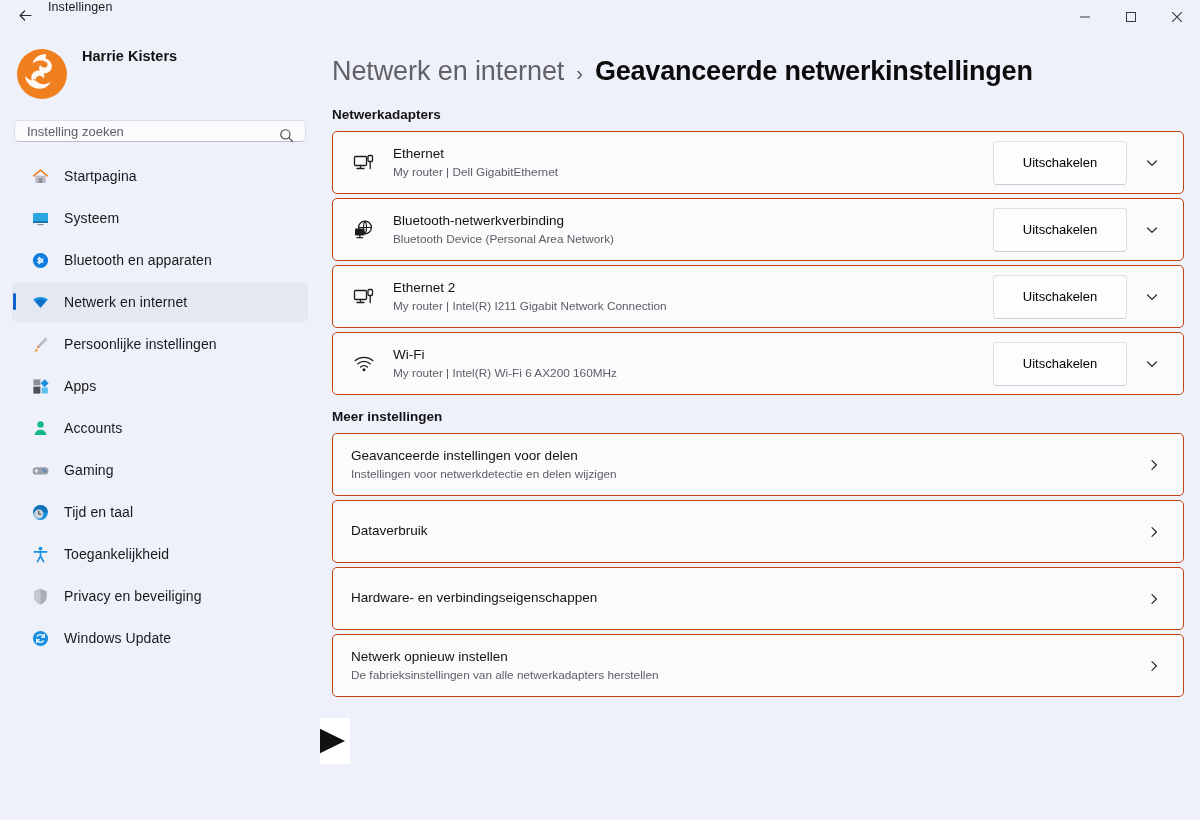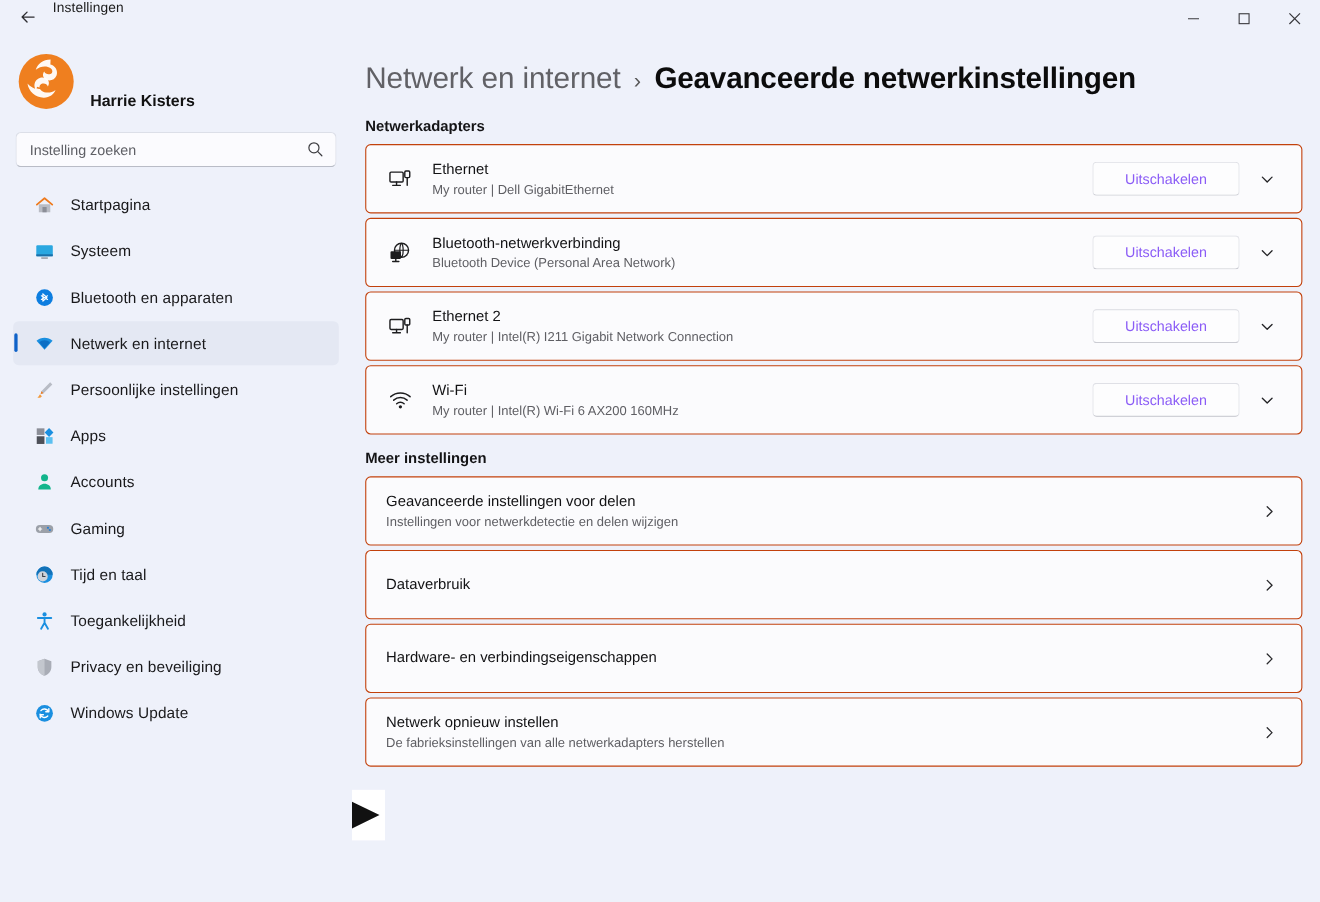--- a/index.html
+++ b/index.html
@@ -18,28 +18,28 @@
   .app-title { font-size: 12.5px; color: #1b1b1b; margin-left: 6px; letter-spacing: .1px; }
   .winctrls { position: absolute; right: 0; top: 0; height: 34px; display: flex; }
   .wc { width: 46px; height: 34px; display: flex; align-items: center; justify-content: center; color: #3a3a3a; }
   .wc svg { display: block; }
 
   
   .body { flex: 1; display: flex; min-height: 0; }
 
   
   .sidebar { width: 320px; flex: 0 0 320px; display: flex; flex-direction: column; padding: 0; }
-  .account { display: flex; align-items: flex-end; gap: 14px; padding: 14px 0 10px 16px; }
+  .account { display: flex; align-items: flex-start; gap: 14px; padding: 14px 0 10px 16px; }
   .avatar { width: 52px; height: 52px; border-radius: 50%; overflow: hidden; flex: 0 0 52px; }
   .avatar svg { display: block; }
   .acct-name { font-size: 14.5px; font-weight: bold; color: #121212; }
 
   .searchwrap { margin: 10px 16px 12px 14px; position: relative; }
   .searchbox {
-    width: 292px; height: 32px; border-radius: 5px;
+    width: 292px; height: 22px; border-radius: 5px;
     background: #fbfbfe; border: 1px solid #dcdfe8; border-bottom-color: #b9bcc6;
     font-size: 13px; color: #5b5b5f; padding: 0 32px 0 12px;
     font-family: "Liberation Sans", sans-serif; outline: none;
   }
   .searchbox::placeholder { color: #5f6066; }
   .search-icon { position: absolute; right: 10px; top: 8px; color: #3d3d41; }
 
   .navlist { flex: 1; padding: 2px 12px 0 12px; }
   .navitem {
     position: relative; height: 40px; display: flex; align-items: center;
@@ -69,23 +69,23 @@
     margin-bottom: 4px; display: flex; align-items: center; min-height: 63px;
     padding: 0 14px 0 16px;
   }
   .card-icon { width: 30px; flex: 0 0 30px; display: flex; align-items: center; justify-content: center; color: #1d1d1f; }
   .card-icon svg { display: block; }
   .card-text { flex: 1; min-width: 0; padding-left: 14px; }
   .card-title { font-size: 13.5px; color: #121214; line-height: 1.35; }
   .card-sub { font-size: 11.8px; color: #5e5e63; line-height: 1.4; margin-top: 1px; }
   .card-actions { display: flex; align-items: center; gap: 8px; }
   .pill-btn {
-    min-width: 134px; height: 31px; border-radius: 4px;
+    min-width: 134px; height: 44px; border-radius: 4px;
     background: #fdfdfe; border: 1px solid #dfe0e6; border-bottom-color: #cbccd3;
-    font-size: 13px; color: #8b5cf6; font-family: "Liberation Sans", sans-serif;
+    font-size: 13px; color: #000000; font-family: "Liberation Sans", sans-serif;
     display: flex; align-items: center; justify-content: center;
   }
   .chev-btn { width: 34px; height: 31px; display: flex; align-items: center; justify-content: center; color: #242427; }
   .chev-btn svg { display: block; }
 
   .link-card { min-height: 63px; }
   .link-card .card-text { padding-left: 2px; }
   .link-chev { width: 30px; display: flex; align-items: center; justify-content: center; color: #2a2a2d; }
   .link-chev svg { display: block; }
 

